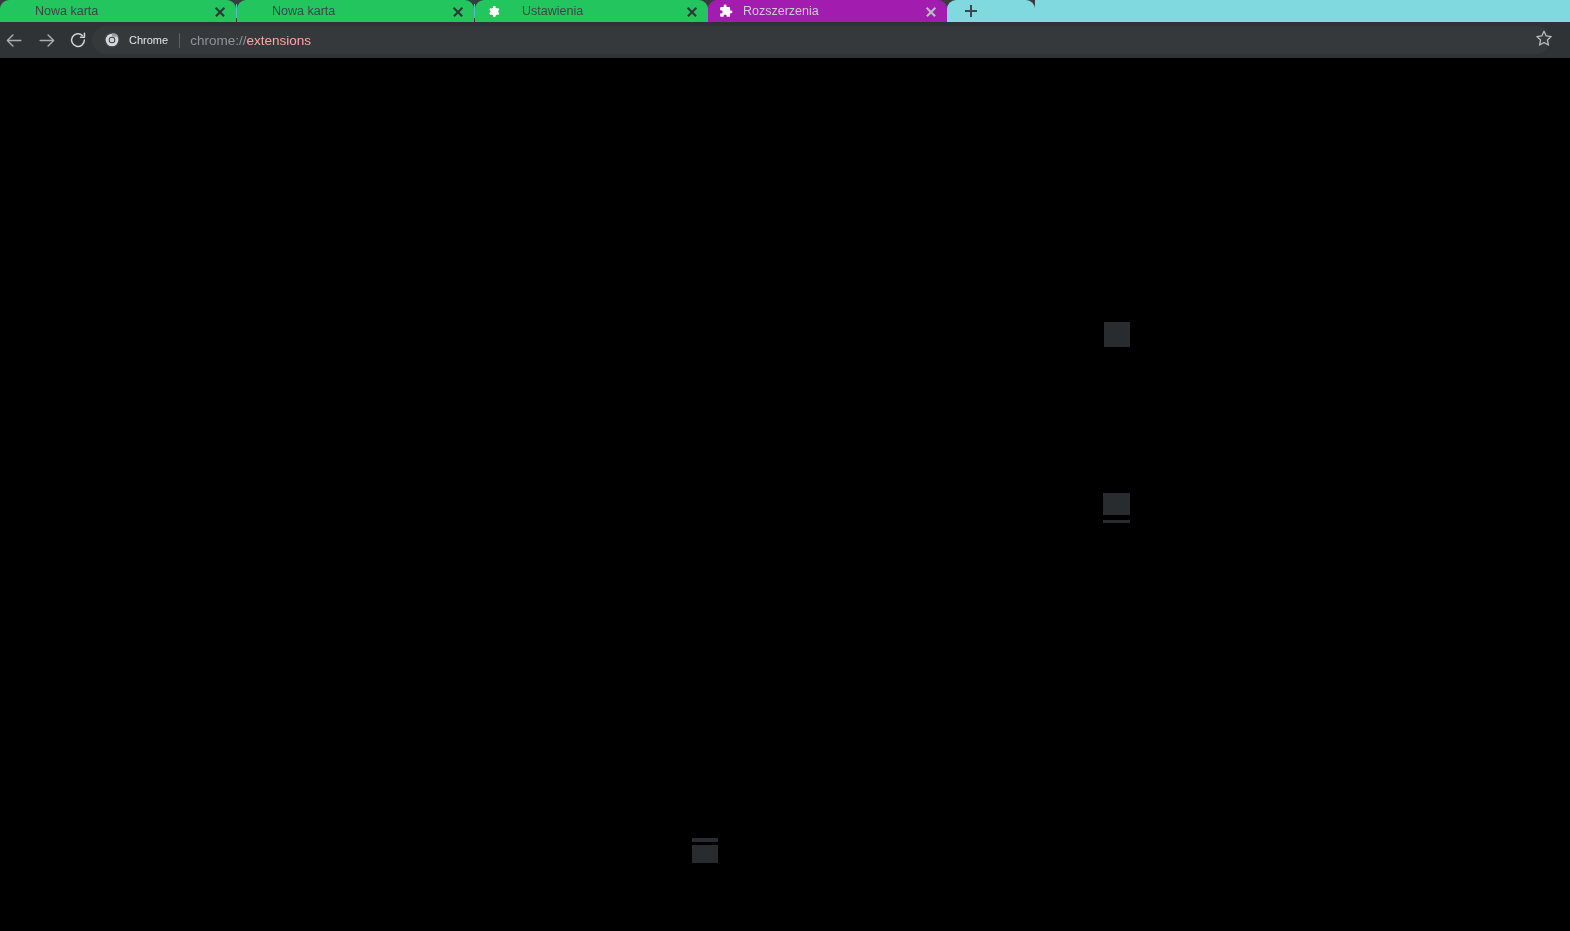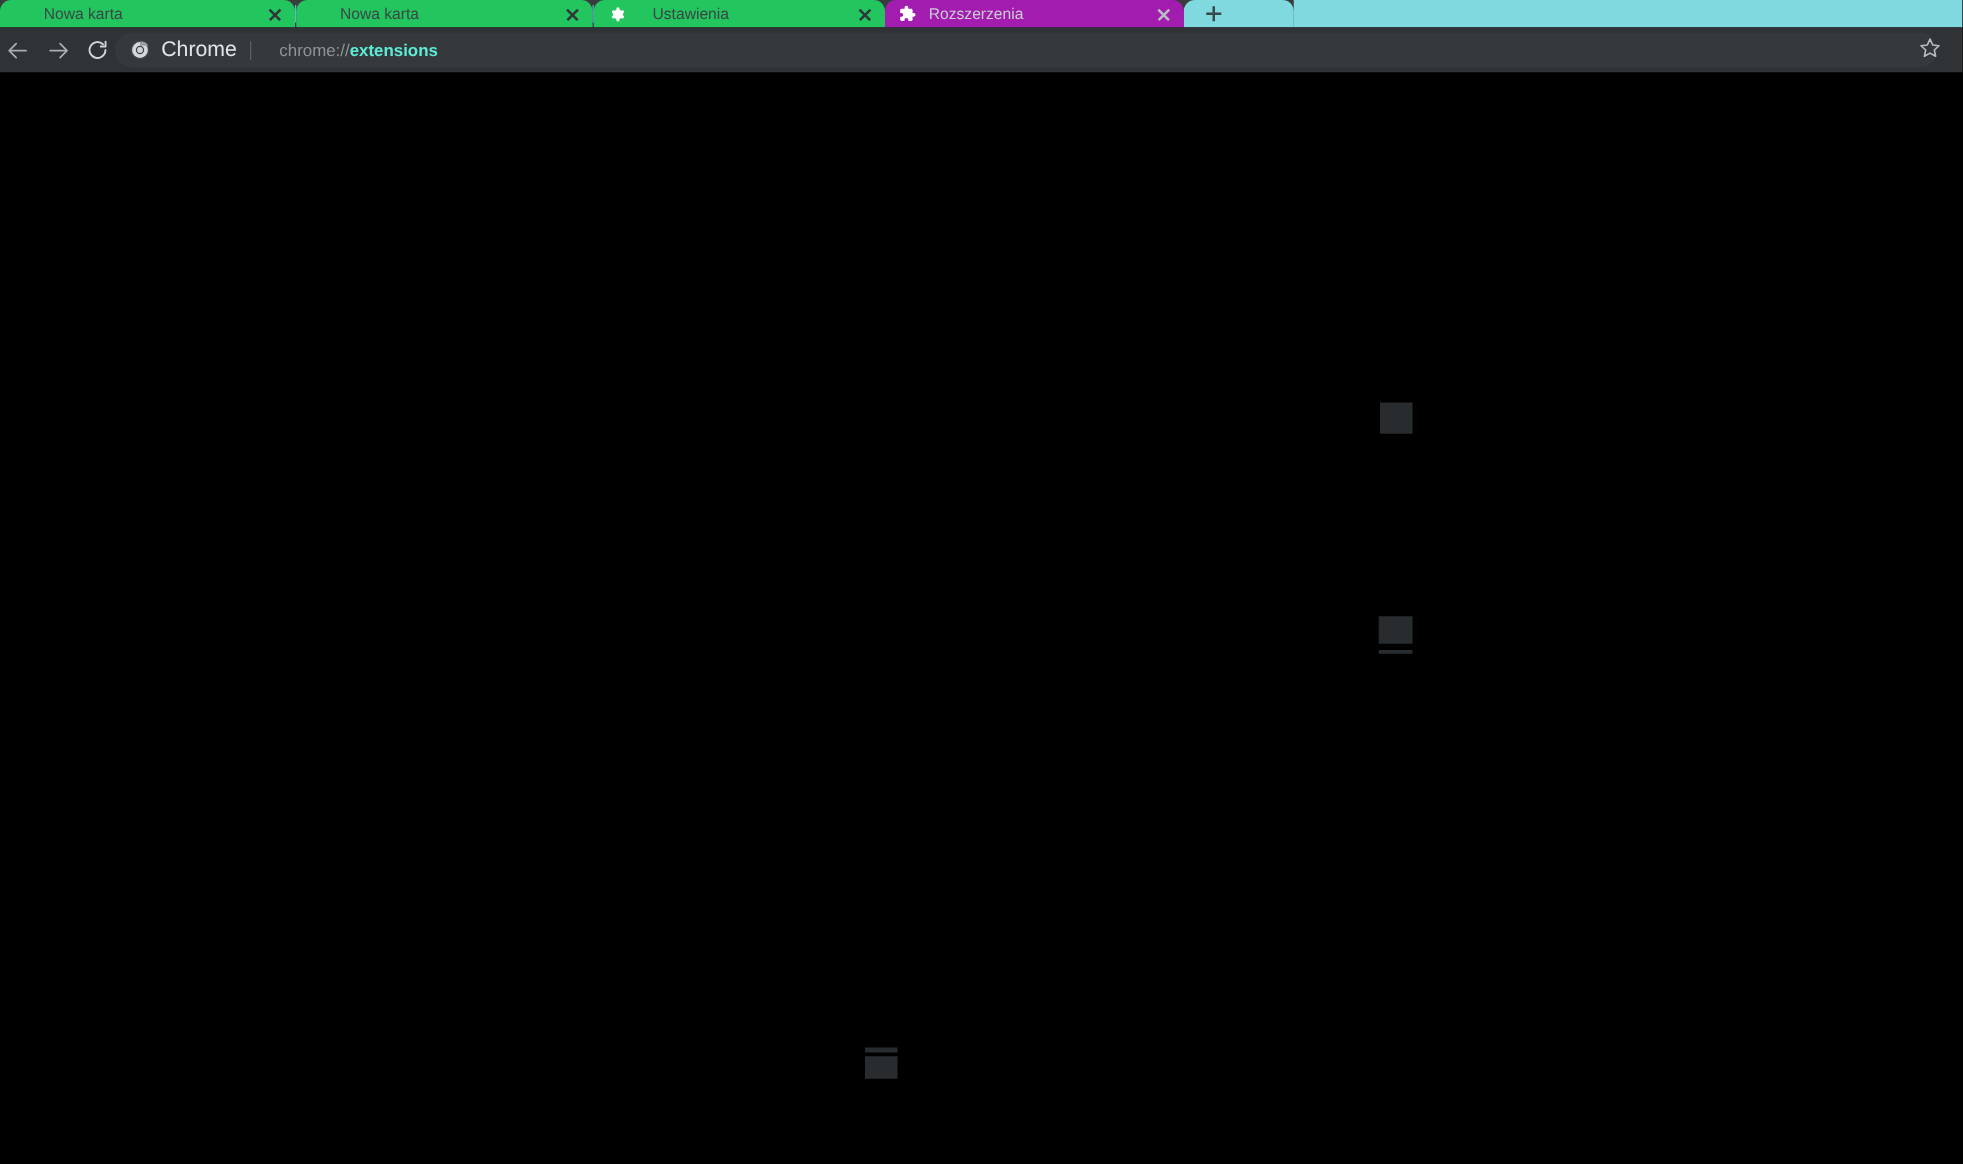--- a/index.html
+++ b/index.html
@@ -182,40 +182,40 @@
     align-items: center;
     margin-left: 12px;
     flex: 0 0 auto;
   }
   .chrome-logo {
     width: 16px;
     height: 16px;
     flex: 0 0 16px;
   }
   .chrome-word {
-    font-size: 17px;
+    font-size: 11px;
     color: #e3e6e8;
     margin-left: 9px;
     white-space: nowrap;
   }
   .omni-sep {
     width: 1px;
     height: 15px;
     background: #5c6164;
     margin: 0 10px 0 11px;
     flex: 0 0 1px;
   }
   .omni-url {
     font-size: 13.5px;
     white-space: nowrap;
     overflow: hidden;
     flex: 1 1 auto;
   }
-  .omni-url .scheme { color: #8d9599; margin-left: 12px; }
-  .omni-url .host   { color: #5eead4; font-weight: bold; }
+  .omni-url .scheme { color: #8d9599; }
+  .omni-url .host   { color: #fca5a5; }
 
   .star-btn {
     position: absolute;
     right: 12px;
     top: 4px;
     width: 28px;
     height: 28px;
     display: flex;
     align-items: center;
     justify-content: center;

